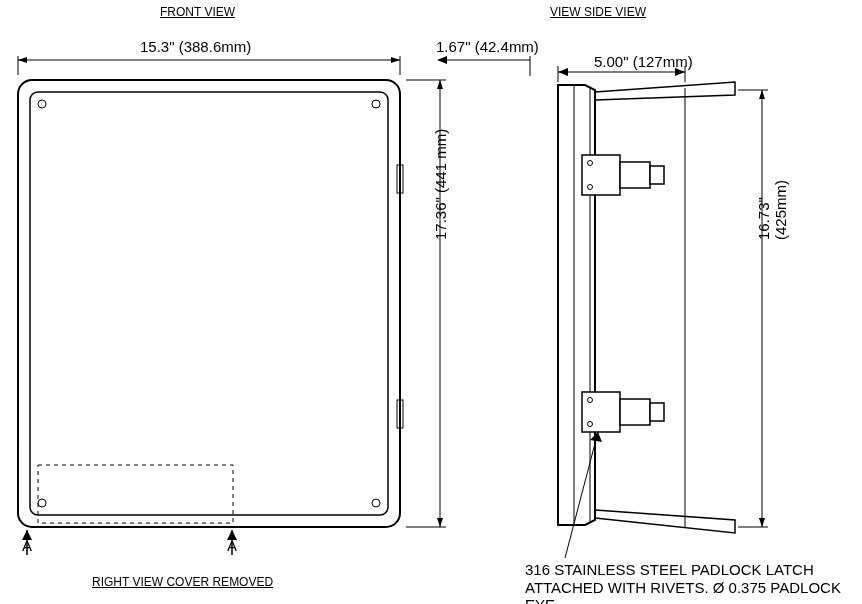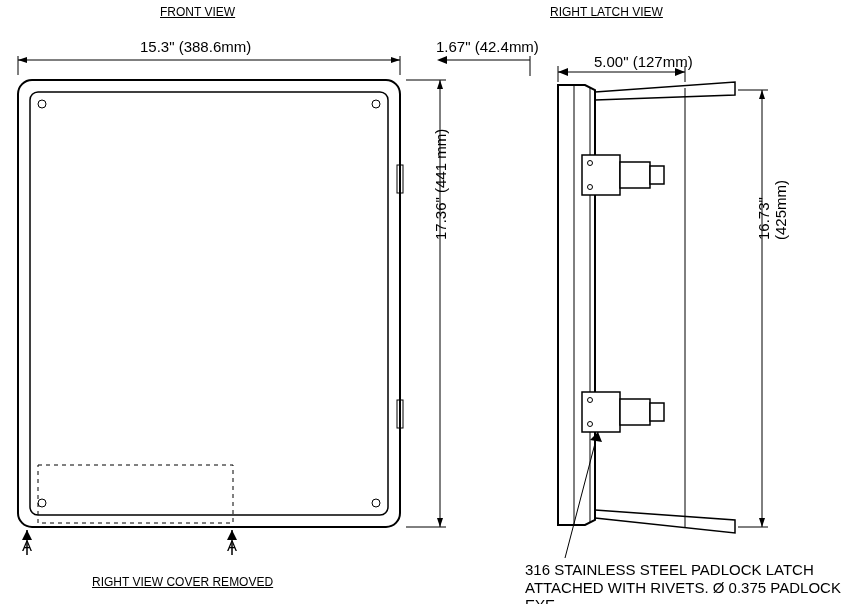--- a/index.html
+++ b/index.html
@@ -25,21 +25,21 @@
   .note {
     position: absolute;
     font-size: 15px;
   }
   svg { position: absolute; top:0; left:0; }
 </style>
 </head>
 <body>
 
 <div class="title" style="left:160px; top:5px;">FRONT VIEW</div>
-<div class="title" style="left:550px; top:5px;">RIGHT LATCH VIEW</div>
+<div class="title" style="left:550px; top:5px;">VIEW SIDE VIEW</div>
 <div class="title" style="left:92px; top:575px;">RIGHT VIEW COVER REMOVED</div>
 
 <div class="dim-label" style="left:140px; top:38px;">15.3" (388.6mm)</div>
 <div class="dim-label" style="left:436px; top:38px;">1.67" (42.4mm)</div>
 <div class="dim-label" style="left:594px; top:53px;">5.00" (127mm)</div>
 <div class="dim-label" style="left:432px; top:240px; transform: rotate(-90deg); transform-origin: left top;">17.36" (441 mm)</div>
 <div class="dim-label" style="left:755px; top:240px; transform: rotate(-90deg); transform-origin: left top;">16.73" (425mm)</div>
 
 <div class="dim-label" style="left:22px; top:537px;">A</div>
 <div class="dim-label" style="left:227px; top:537px;">A</div>

